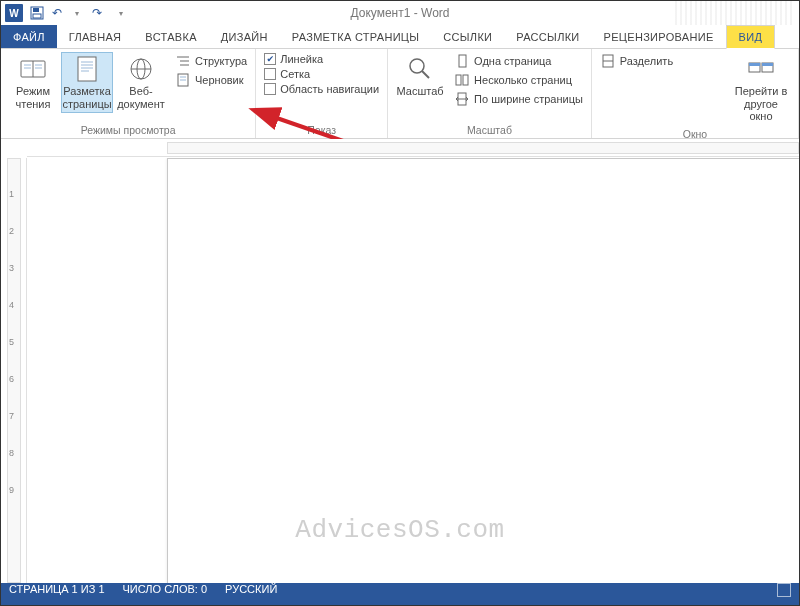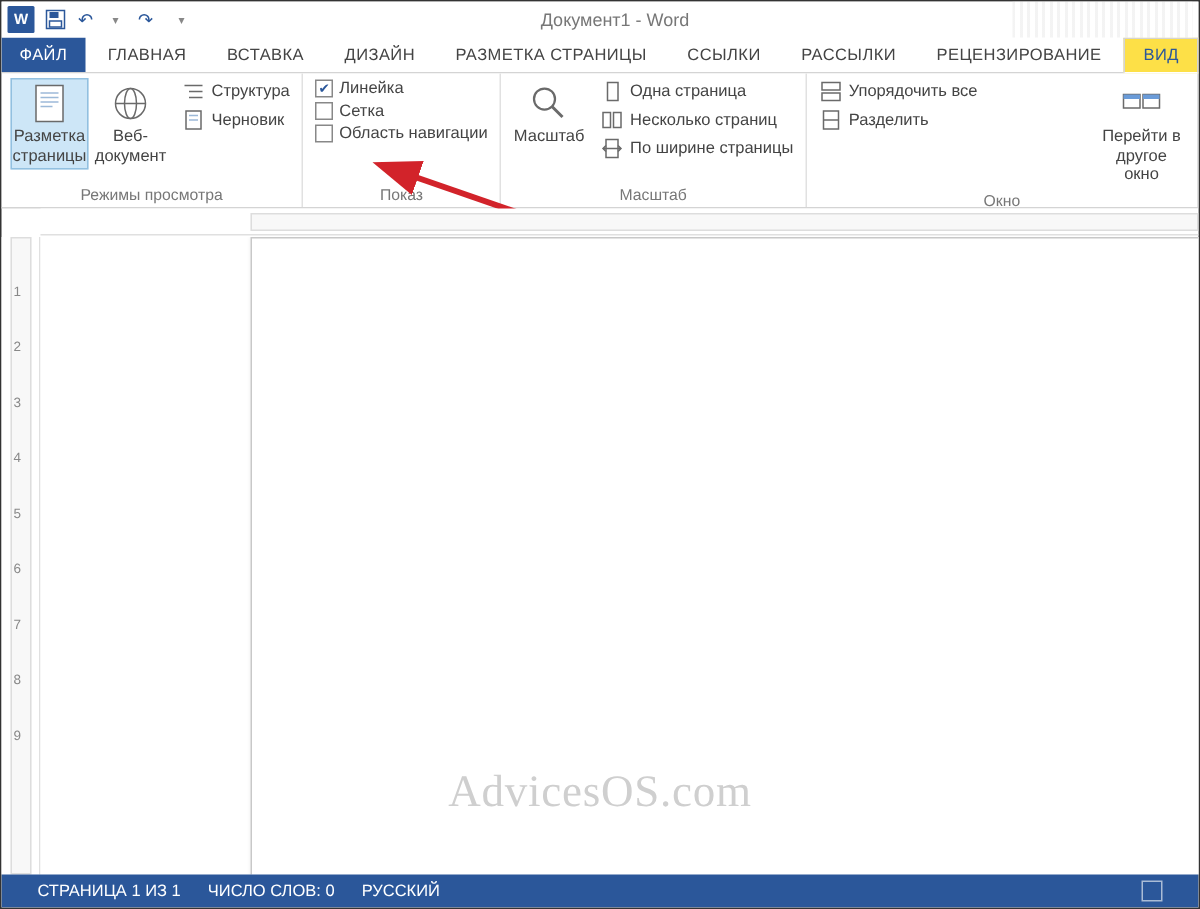--- a/index.html
+++ b/index.html
@@ -3,25 +3,25 @@
 <meta charset="utf-8">
 <style>
   * { margin: 0; padding: 0; box-sizing: border-box; font-family: "Segoe UI", Tahoma, sans-serif; }
   body { width: 800px; height: 606px; overflow: hidden; background: #fff; position: relative; border: 1px solid #333; }
 
   
   .titlebar { height: 24px; background: #fff; display: flex; align-items: center; font-size: 11px; color: #666; position: relative; }
   .titlebar .app-icon { width: 18px; height: 18px; margin-left: 4px; background: #2b579a; color: #fff; display: inline-flex; align-items: center; justify-content: center; font-size: 10px; font-weight: bold; border-radius: 1px; }
   .titlebar .qat { display: flex; gap: 4px; margin-left: 6px; align-items: center; }
   .titlebar .qat span { width: 16px; height: 16px; display: inline-flex; align-items: center; justify-content: center; color: #2b579a; font-size: 12px; cursor: pointer; }
-  .titlebar .title { position: absolute; left: 50%; transform: translateX(-50%); color: #777; font-size: 12px; margin-left: 10px; }
+  .titlebar .title { position: absolute; left: 50%; transform: translateX(-50%); color: #777; font-size: 12px; }
   .titlebar .deco { position: absolute; right: 4px; top: 0; height: 24px; width: 120px; background: repeating-linear-gradient(90deg,#e8e8e8 0 2px,#fff 2px 5px); opacity: .5; }
 
   
-  .tabs { height: 24px; display: flex; align-items: stretch; font-size: 12px; border-bottom: 1px solid #d4d4d4; background: #fff; justify-content: space-between; }
+  .tabs { height: 24px; display: flex; align-items: stretch; font-size: 12px; border-bottom: 1px solid #d4d4d4; background: #fff; }
   .tab { padding: 0 12px; display: flex; align-items: center; color: #444; cursor: pointer; text-transform: uppercase; letter-spacing: .3px; font-size: 11px; }
   .tab.file { background: #2b579a; color: #fff; font-weight: normal; }
   .tab.active { border: 1px solid #d4d4d4; border-bottom: 1px solid #fff; color: #2b579a; background: #fde047; margin-bottom: -1px; }
 
   
   .ribbon { height: 90px; background: #fff; border-bottom: 1px solid #d4d4d4; display: flex; font-size: 11px; color: #444; position: relative; }
   .group { border-right: 1px solid #e1e1e1; padding: 3px 6px 2px 6px; display: flex; flex-direction: column; }
   .group-body { flex: 1; display: flex; align-items: flex-start; gap: 2px; }
   .group-label { text-align: center; font-size: 10.5px; color: #777; padding-top: 2px; }
   .big-btn { display: flex; flex-direction: column; align-items: center; justify-content: flex-start; width: 52px; padding: 2px 2px; cursor: pointer; text-align: center; line-height: 1.15; gap: 2px; border: 1px solid transparent; }
@@ -42,24 +42,24 @@
   .ruler-v .nums { position:absolute; left:8px; top:4px; font-size:9px; color:#888; display:flex; flex-direction:column; gap:27px;}
 
   .workarea { position: absolute; top: 157px; left: 0; right: 0; bottom: 22px; display: flex; background: #fff; }
   .page-wrap { flex: 1; background: #fff; position: relative; overflow: hidden; }
   .page { position: absolute; left: 140px; top: 0; width: 640px; height: 820px; background: #fff; border: 1px solid #c8c8c8; box-shadow: 0 0 3px rgba(0,0,0,.1); }
 
   
   .arrow { position: absolute; left: 258px; top: 63px; pointer-events: none; }
   .arrow svg { overflow: visible; }
 
-  .watermark { position: absolute; left: 50%; transform: translateX(-50%); bottom: 60px; font-size: 30px; color: #cfcfcf; letter-spacing: .5px; font-family: Liberation Serif, serif; }
-
-  
-  .status { position: absolute; left: 0; right: 0; bottom: 0; height: 22px; background: #2b579a; color: #fff; display: flex; align-items: center; font-size: 11px; padding: 0 24px; gap: 18px; }
+  .watermark { position: absolute; left: 50%; transform: translateX(-50%); bottom: 60px; font-size: 26px; color: #cfcfcf; letter-spacing: .5px; font-family: Liberation Mono, monospace; }
+
+  
+  .status { position: absolute; left: 0; right: 0; bottom: 0; height: 22px; background: #2b579a; color: #fff; display: flex; align-items: flex-start; font-size: 11px; padding: 0 8px; gap: 18px; }
   .status .right { margin-left: auto; display:flex; gap:6px; align-items:center;}
   .status .tiny-ico { width:14px; height:14px; border:1px solid rgba(255,255,255,.6); }
 
   svg { display:block; }
 </style>
 </head>
 <body>
 
 <div class="titlebar">
   <span class="app-icon">W</span>
@@ -89,20 +89,33 @@
   <div class="tab">ССЫЛКИ</div>
   <div class="tab">РАССЫЛКИ</div>
   <div class="tab">РЕЦЕНЗИРОВАНИЕ</div>
   <div class="tab active">ВИД</div>
 </div>
 
 <div class="ribbon">
 
   <div class="group">
     <div class="group-body">
+      <div class="big-btn">
+        <span class="ico">
+          <svg width="26" height="22">
+              <rect x="1" y="3" width="24" height="16" rx="1" fill="none" stroke="#6a6a6a"></rect>
+              <line x1="13" y1="3" x2="13" y2="19" stroke="#6a6a6a"></line>
+              <line x1="4" y1="7" x2="11" y2="7" stroke="#9cb9d8"></line>
+              <line x1="4" y1="10" x2="11" y2="10" stroke="#9cb9d8"></line>
+              <line x1="15" y1="7" x2="22" y2="7" stroke="#9cb9d8"></line>
+              <line x1="15" y1="10" x2="22" y2="10" stroke="#9cb9d8"></line>
+            </svg>
+        </span>
+        <span>Режим чтения</span>
+      </div>
       <div class="big-btn selected">
         <span class="ico">
           <svg width="22" height="26">
               <rect x="2" y="1" width="18" height="24" fill="#fff" stroke="#6a6a6a"></rect>
               <line x1="5" y1="6" x2="17" y2="6" stroke="#9cb9d8"></line>
               <line x1="5" y1="9" x2="17" y2="9" stroke="#9cb9d8"></line>
               <line x1="5" y1="12" x2="17" y2="12" stroke="#9cb9d8"></line>
               <line x1="5" y1="15" x2="13" y2="15" stroke="#9cb9d8"></line>
             </svg>
         </span>
@@ -205,29 +218,20 @@
           <span>По ширине страницы</span>
         </div>
       </div>
     </div>
     <div class="group-label">Масштаб</div>
   </div>
 
   <div class="group" style="flex:1">
     <div class="group-body">
       <div class="col">
-        <div class="small-row">
-          <span class="ico">
-              <svg width="14" height="14">
-                <rect x="1" y="1" width="12" height="5" fill="none" stroke="#6a6a6a"></rect>
-                <rect x="1" y="8" width="12" height="5" fill="none" stroke="#6a6a6a"></rect>
-              </svg>
-            </span>
-          <span>Упорядочить все</span>
-        </div>
         <div class="small-row">
           <span class="ico">
               <svg width="14" height="14">
                 <rect x="2" y="1" width="10" height="12" fill="none" stroke="#6a6a6a"></rect>
                 <line x1="2" y1="7" x2="12" y2="7" stroke="#6a6a6a"></line>
               </svg>
             </span>
           <span>Разделить</span>
         </div>
       </div>

